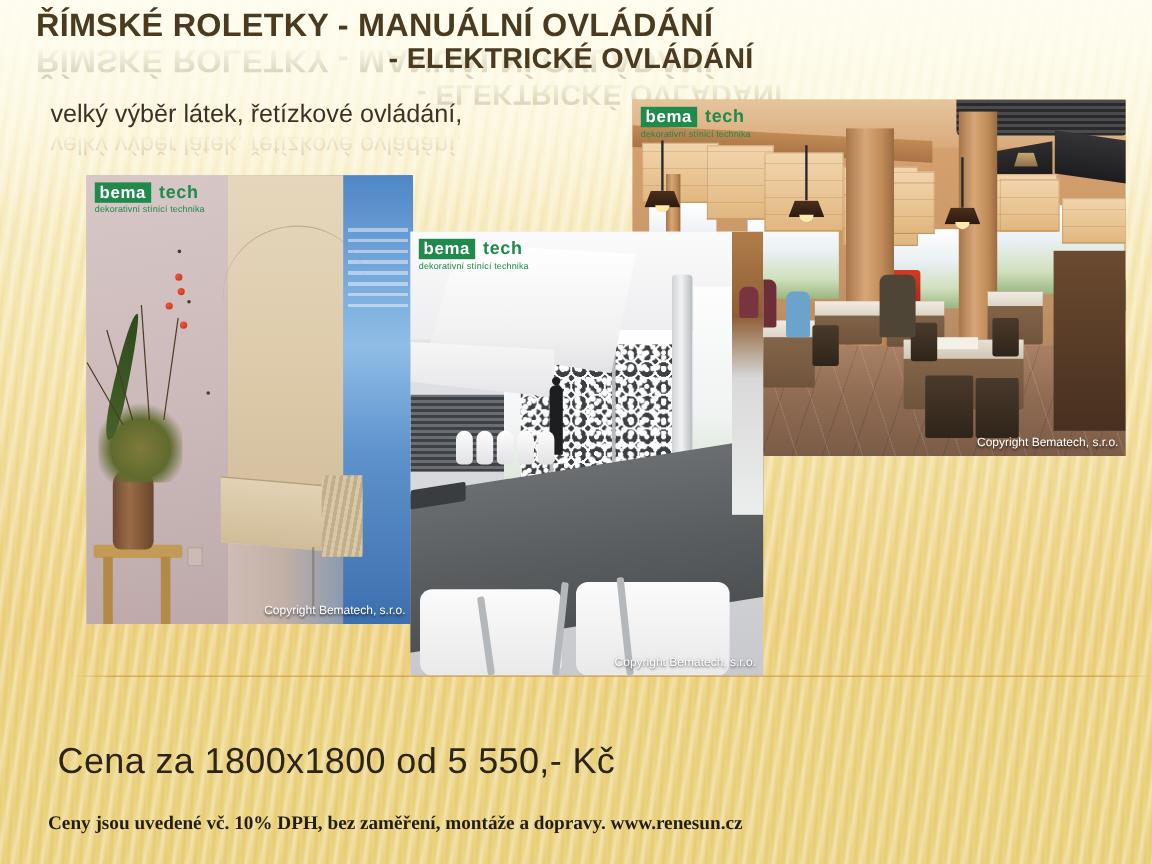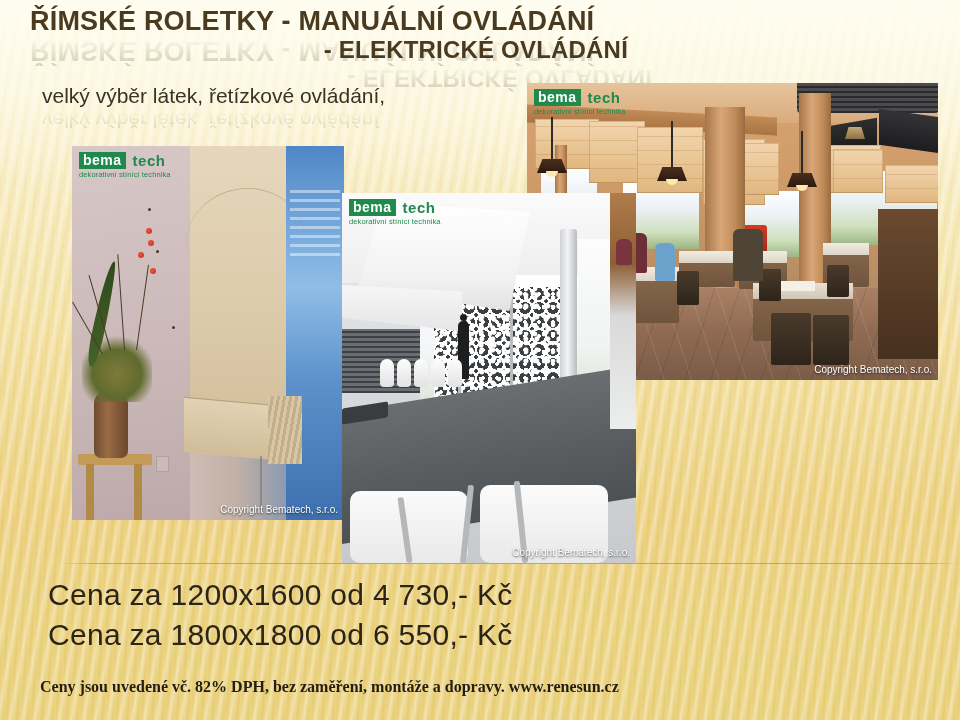--- a/index.html
+++ b/index.html
@@ -417,17 +417,16 @@
       <div class="logo-row">
         <span class="logo-bema">bema</span>
         <span class="logo-tech">tech</span>
       </div>
       <span class="logo-sub">dekorativní stínící technika</span>
     </div>
     <div class="copy">Copyright Bematech, s.r.o.</div>
   </div>
 
   <div class="hr-line"></div>
-  <div class="price" id="price-1">Cena za 1200x1600   od  4 730,- Kč</div>
-  <div class="price" id="price-2">Cena za 1800x1800   od  6 550,- Kč</div>
-  <div class="footer">Ceny jsou uvedené vč. 82% DPH, bez zaměření, montáže a dopravy. www.renesun.cz</div>
+  <div class="price" id="price-2">Cena za 1800x1800   od  5 550,- Kč</div>
+  <div class="footer">Ceny jsou uvedené vč. 10% DPH, bez zaměření, montáže a dopravy. www.renesun.cz</div>
 
 </div>
 
 </body></html>

